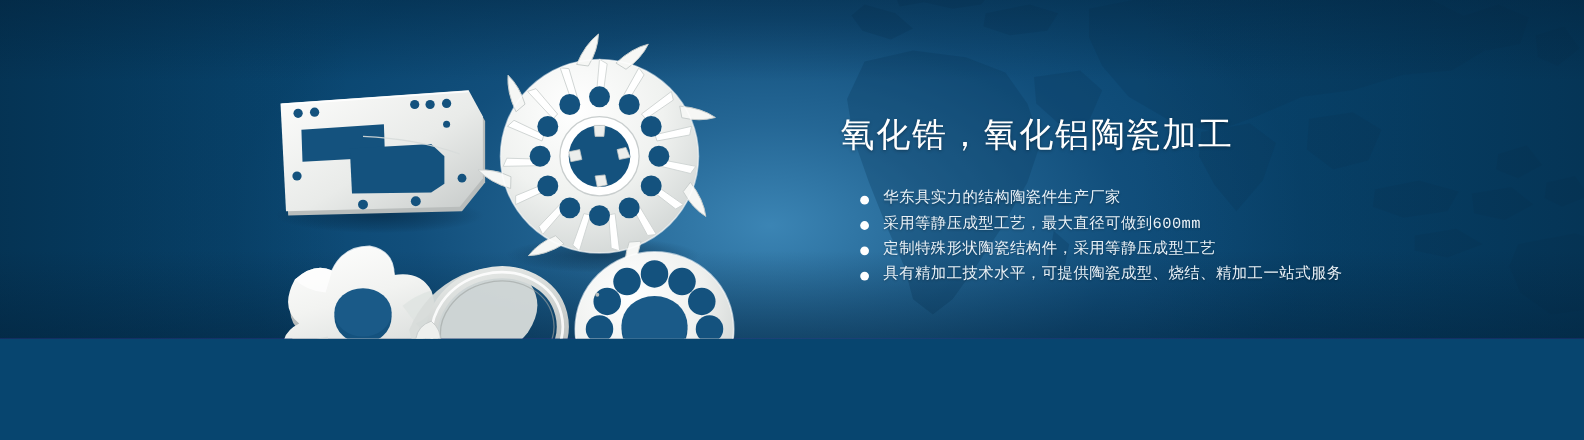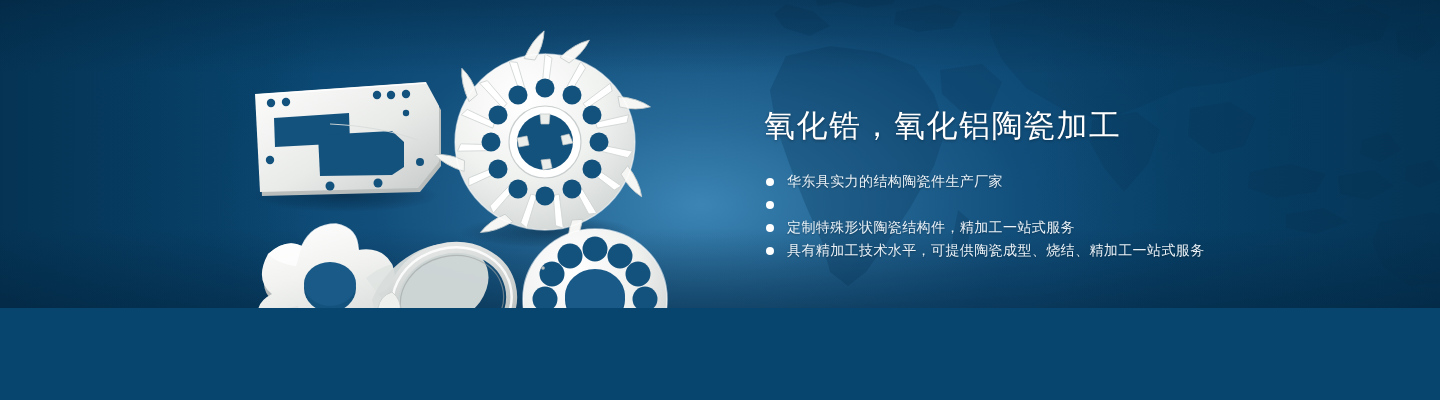--- a/index.html
+++ b/index.html
@@ -5,21 +5,21 @@
   html, body {
     margin: 0;
     padding: 0;
     background: #07456f;
   }
   #banner {
     position: relative;
     width: 1440px;
     height: 308px;
     overflow: hidden;
-    font-family: Liberation Serif, serif;
+    font-family: Liberation Mono, monospace;
     background: #4c1d95;
   }
 
   
   .bg-base {
     position: absolute;
     inset: 0;
     background: #07456f;
   }
   .bg-glow {
@@ -62,21 +62,21 @@
   .headline {
     color: #ffffff;
     font-size: 31px;
     line-height: 40px;
     letter-spacing: 1.5px;
     font-weight: 400;
     white-space: nowrap;
     text-shadow: 0 1px 3px rgba(0,0,0,0.35);
   }
   .bullets {
-    margin: 0;
+    margin: 16px;
     padding: 0;
     list-style: none;
     margin-top: 24px;
     text-align: center;
   }
   .bullets li {
     display: flex;
     align-items: center;
     height: 23px;
     margin-bottom: 0px;
@@ -343,24 +343,25 @@
   <div class="copy">
     <div class="headline">氧化锆，氧化铝陶瓷加工</div>
 
     <ul class="bullets">
       <li>
         <span class="dot"></span>
         <span class="bullet-text">华东具实力的结构陶瓷件生产厂家</span>
       </li>
       <li>
         <span class="dot"></span>
+        <span class="bullet-text">采用等静压成型工艺，最大直径可做到600mm</span>
       </li>
       <li>
         <span class="dot"></span>
-        <span class="bullet-text">定制特殊形状陶瓷结构件，精加工一站式服务</span>
+        <span class="bullet-text">定制特殊形状陶瓷结构件，采用等静压成型工艺</span>
       </li>
       <li>
         <span class="dot"></span>
         <span class="bullet-text">具有精加工技术水平，可提供陶瓷成型、烧结、精加工一站式服务</span>
       </li>
     </ul>
   </div>
 
 </div>
 

